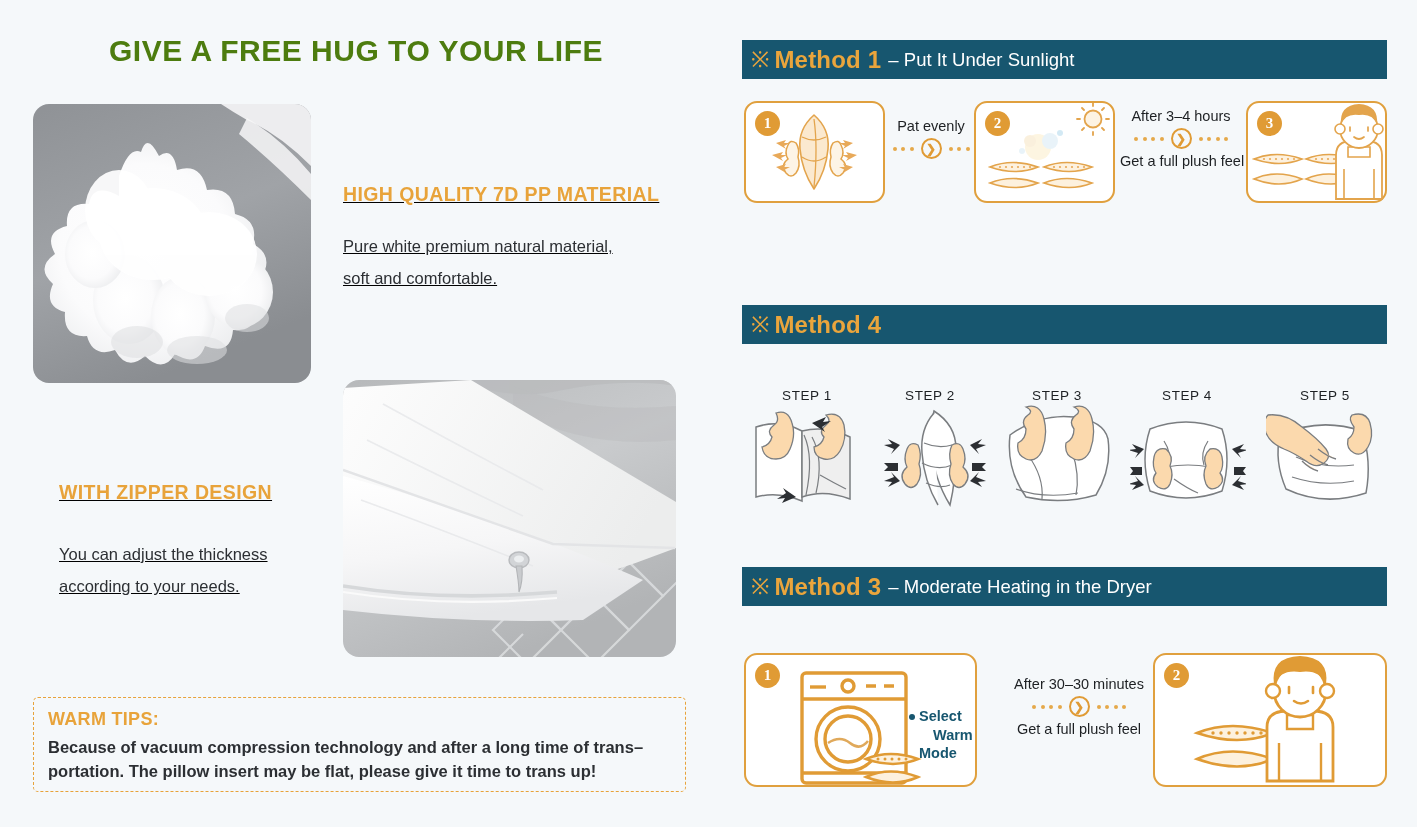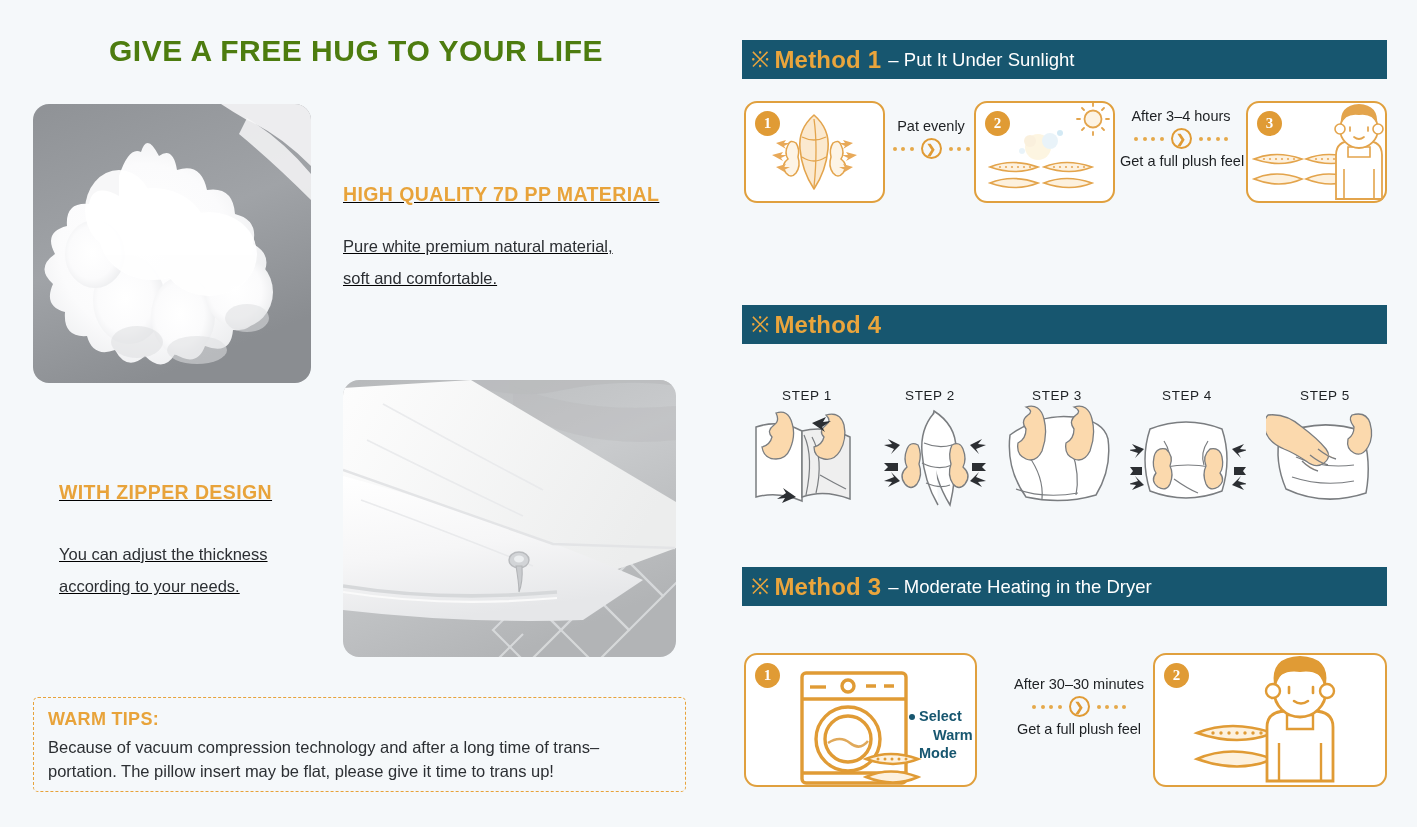--- a/index.html
+++ b/index.html
@@ -39,21 +39,21 @@
 
   .warm-tips {
     position: absolute; left: 33px; top: 697px; width: 653px; height: 95px;
     border: 1.6px dashed #e8a33a; border-radius: 5px;
     padding: 11px 14px 12px 14px;
   }
   .warm-tips-title {
     font-size: 18px; font-weight: bold; color: #e8a33a; letter-spacing: .3px;
   }
   .warm-tips-body {
-    margin-top: 6px; font-size: 16.5px; color: #2c2f33; line-height: 1.45;
+    margin-top: 6px; font-size: 16.5px; color: #2c2f33; line-height: 1.45; font-weight: bold;
   }
 
   
   .right { position: absolute; left: 742px; top: 0; width: 645px; height: 827px; }
 
   .method-bar {
     position: absolute; left: 0; width: 645px; height: 39px;
     background: #17566f; display: flex; align-items: center;
     padding-left: 9px; overflow: hidden;
   }

